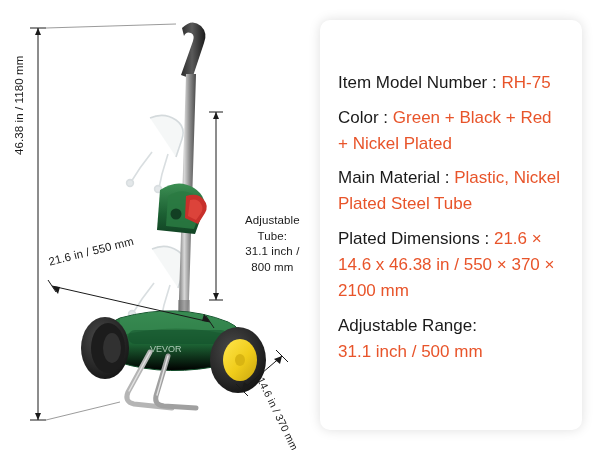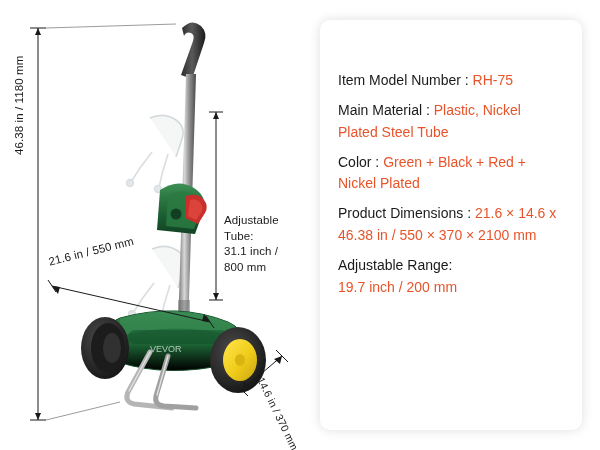--- a/index.html
+++ b/index.html
@@ -54,41 +54,42 @@
     transform-origin: left top;
   }
   #label-depth {
     left: 266px;
     top: 375px;
     transform: rotate(64deg);
     transform-origin: left top;
     font-size: 10.5px;
   }
   #label-adj {
-    left: 224px;
+    left: 245px;
     top: 213px;
     font-size: 11.5px;
     line-height: 1.35;
+    text-align: center;
   }
 
   
   #spec-card {
     position: absolute;
     left: 320px;
     top: 20px;
     width: 262px;
     height: 410px;
     background: #ffffff;
     border-radius: 10px;
     box-shadow: 0 0 12px rgba(0,0,0,0.13);
     box-sizing: border-box;
     padding: 50px 18px 20px 18px;
   }
   .spec-row {
-    font-size: 14px;
+    font-size: 17px;
     color: #1a1a1a;
     line-height: 1.52;
     margin-bottom: 9px;
     word-wrap: break-word;
   }
   .spec-key {
     color: #1a1a1a;
   }
   .spec-val {
     color: #e8542a;
@@ -239,34 +240,34 @@
   </div>
 
   <div id="spec-card">
 
     <div class="spec-row">
       <span class="spec-key">Item Model Number :</span>
       <span class="spec-val">RH-75</span>
     </div>
 
     <div class="spec-row">
+      <span class="spec-key">Color :</span>
+      <span class="spec-val">Green + Black + Red + Nickel Plated</span>
+    </div>
+
+    <div class="spec-row">
       <span class="spec-key">Main Material :</span>
       <span class="spec-val">Plastic, Nickel Plated Steel Tube</span>
     </div>
 
-    <div class="spec-row">
-      <span class="spec-key">Color :</span>
-      <span class="spec-val">Green + Black + Red + Nickel Plated</span>
-    </div>
-
-
-    <div class="spec-row">
-      <span class="spec-key">Product Dimensions :</span>
+
+    <div class="spec-row">
+      <span class="spec-key">Plated Dimensions :</span>
       <span class="spec-val">21.6 × 14.6 x 46.38 in / 550 × 370 × 2100 mm</span>
     </div>
 
     <div class="spec-row block">
       <span class="spec-key">Adjustable Range:</span>
-      <span class="spec-val">19.7 inch / 200 mm</span>
+      <span class="spec-val">31.1 inch / 500 mm</span>
     </div>
 
   </div>
 </div>
 
 </body></html>

